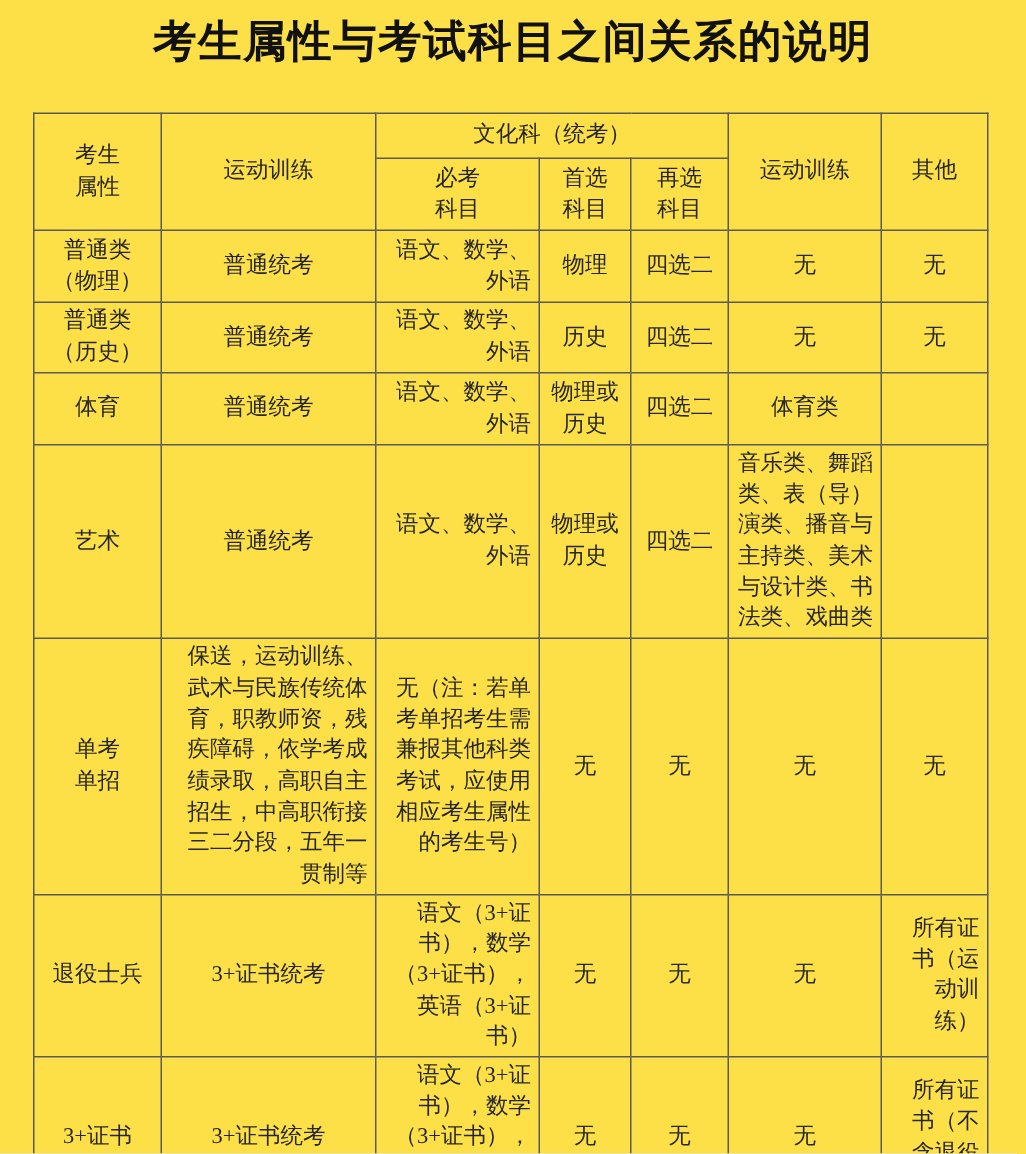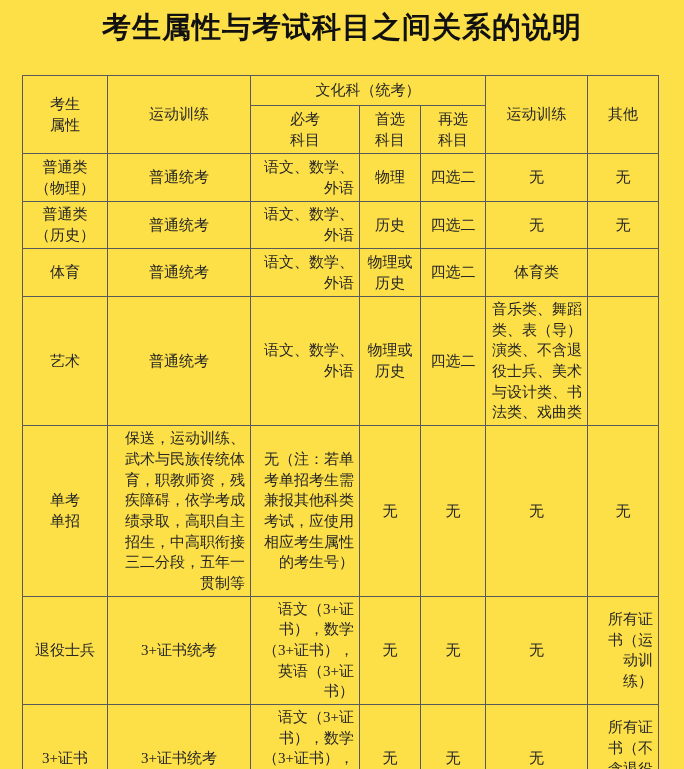--- a/index.html
+++ b/index.html
@@ -118,21 +118,21 @@
         <td></td>
       </tr>
 
       <tr class="r4">
         <td>艺术</td>
         <td>普通统考</td>
         <td class="l">语文、数学、外语</td>
         <td>物理或
 历史</td>
         <td>四选二</td>
-        <td class="l">音乐类、舞蹈类、表（导）演类、不含退役士兵、美术与设计类、书法类、戏曲类</td>
+        <td class="l">音乐类、舞蹈类、表（导）演类、播音与主持类、美术与设计类、书法类、戏曲类</td>
         <td></td>
       </tr>
 
       <tr class="r5">
         <td>单考
 单招</td>
         <td class="l">保送，运动训练、武术与民族传统体育，职教师资，残疾障碍，依学考成绩录取，高职自主招生，中高职衔接三二分段，五年一贯制等</td>
         <td class="l">无（注：若单考单招考生需兼报其他科类考试，应使用相应考生属性的考生号）</td>
         <td>无</td>
         <td>无</td>

